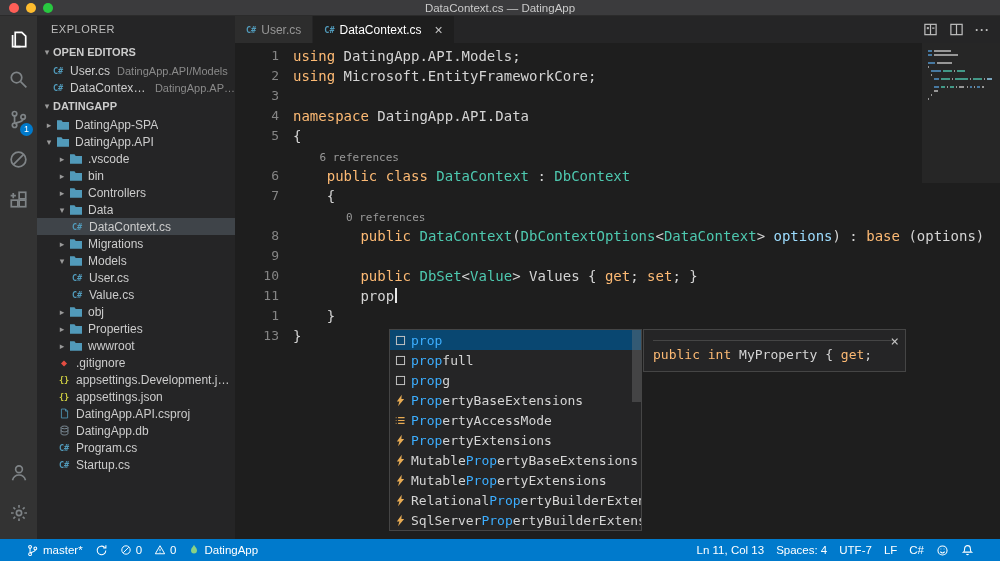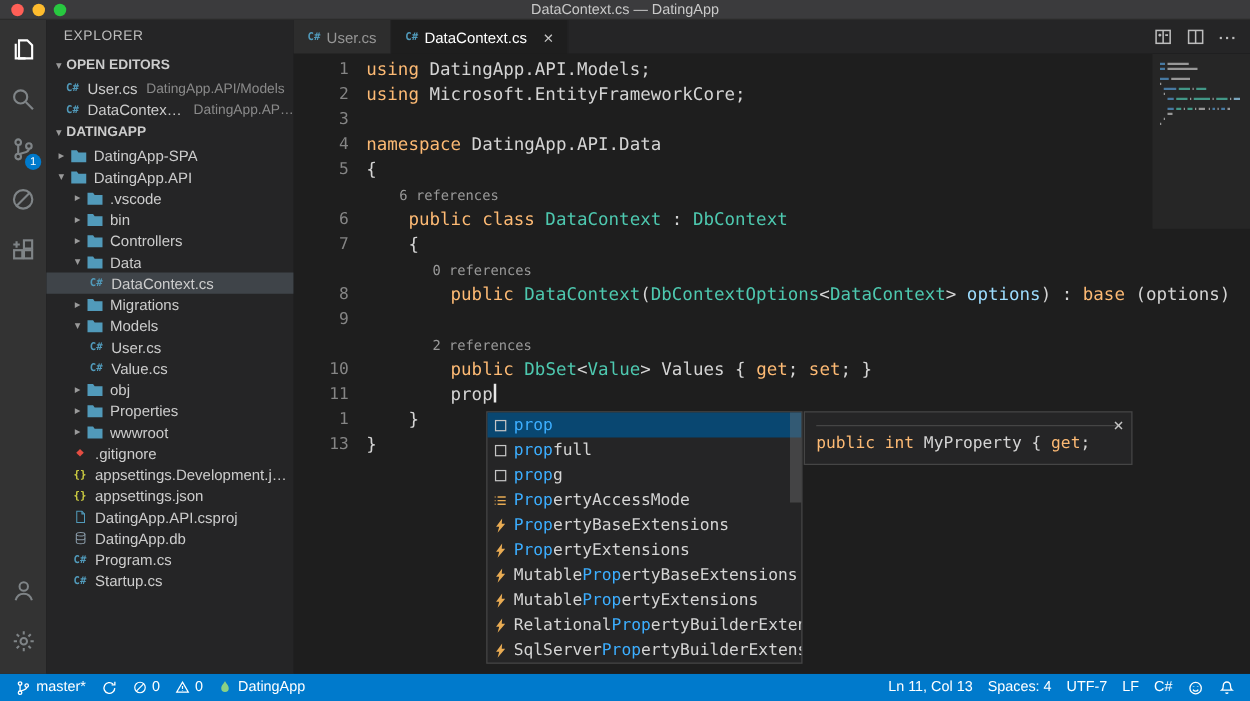--- a/index.html
+++ b/index.html
@@ -64,21 +64,21 @@
   .s-item.selected{background:#094771;}
   .s-icon{width:21px;flex:none;display:flex;justify-content:center;}
   .s-match{color:#3caeff;font-weight:normal;}
   
   .suggest-doc{position:absolute;left:408px;top:286px;width:263px;background:#252526;border:1px solid #454545;z-index:6;
                font-family:"DejaVu Sans Mono",monospace;font-size:13px;line-height:20px;color:#cccccc;box-sizing:border-box;padding:5px 9px 6px 9px;}
   .doc-close{position:absolute;top:1px;right:6px;font-size:14px;color:#c5c5c5;cursor:pointer;}
   .doc-text{padding-right:10px;}
   .doc-code{border-top:1px solid #454545;margin-top:5px;padding-top:4px;white-space:pre;overflow:hidden;}
   
-  .statusbar{height:22px;background:#007acc;display:flex;justify-content:space-between;align-items:center;color:#fff;font-size:11.5px;padding:0 6px;}
+  .statusbar{height:22px;background:#007acc;display:flex;justify-content:space-between;align-items:center;color:#fff;font-size:11.5px;padding:0 20px;}
   .sb-side{display:flex;align-items:center;height:22px;}
   .sb-item{display:flex;align-items:center;gap:4px;padding:0 6px;height:22px;cursor:pointer;}
   .sb-item .icon{display:flex;}
   .icon svg{display:block;}
 </style>
 </head>
 <body>
 
 <div class="app">
 
@@ -399,21 +399,20 @@
             <div class="cline"><span class="ln">2</span><span class="ctext"><span class="tok-kw">using </span><span class="tok-plain">Microsoft.EntityFrameworkCore;</span></span></div>
             <div class="cline"><span class="ln">3</span><span class="ctext"></span></div>
             <div class="cline"><span class="ln">4</span><span class="ctext"><span class="tok-kw">namespace </span><span class="tok-plain">DatingApp.API.Data</span></span></div>
             <div class="cline"><span class="ln">5</span><span class="ctext"><span class="tok-plain">{</span></span></div>
             <div class="cline lens"><span class="ln"></span><span class="ctext"><span class="codelens" style="margin-left: 4ch;">6 references</span></span></div>
             <div class="cline"><span class="ln">6</span><span class="ctext"><span class="tok-plain">    </span><span class="tok-kw">public class </span><span class="tok-type">DataContext</span><span class="tok-plain"> : </span><span class="tok-type">DbContext</span></span></div>
             <div class="cline"><span class="ln">7</span><span class="ctext"><span class="tok-plain">    {</span></span></div>
             <div class="cline lens"><span class="ln"></span><span class="ctext"><span class="codelens" style="margin-left: 8ch;">0 references</span></span></div>
             <div class="cline"><span class="ln">8</span><span class="ctext"><span class="tok-plain">        </span><span class="tok-kw">public </span><span class="tok-type">DataContext</span><span class="tok-plain">(</span><span class="tok-type">DbContextOptions</span><span class="tok-plain">&lt;</span><span class="tok-type">DataContext</span><span class="tok-plain">&gt; </span><span class="tok-param">options</span><span class="tok-plain">) : </span><span class="tok-kw">base </span><span class="tok-plain">(options)</span></span></div>
             <div class="cline"><span class="ln">9</span><span class="ctext"></span></div>
-            <div class="cline lens"><span class="ln"></span><span class="ctext"><span class="codelens" style="margin-left: 8ch;">2 references</span></span></div>
             <div class="cline"><span class="ln">10</span><span class="ctext"><span class="tok-plain">        </span><span class="tok-kw">public </span><span class="tok-type">DbSet</span><span class="tok-plain">&lt;</span><span class="tok-type">Value</span><span class="tok-plain">&gt; </span><span class="tok-plain">Values</span><span class="tok-plain"> { </span><span class="tok-kw">get</span><span class="tok-plain">; </span><span class="tok-kw">set</span><span class="tok-plain">; }</span></span></div>
             <div class="cline"><span class="ln">11</span><span class="ctext"><span class="tok-plain">        prop</span><span class="cursor"></span></span></div>
             <div class="cline"><span class="ln">1</span><span class="ctext"><span class="tok-plain">    }</span></span></div>
             <div class="cline"><span class="ln">13</span><span class="ctext"><span class="tok-plain">}</span></span></div>
           </div>
         <div class="minimap" id="minimap">
             <div class="mm-line"><span class="mm-seg" style="width: 4px; background: rgb(86, 156, 214);"></span><span class="mm-seg" style="width: 16.8px; background: rgb(200, 200, 200);"></span></div>
             <div class="mm-line"><span class="mm-seg" style="width: 4px; background: rgb(86, 156, 214);"></span><span class="mm-seg" style="width: 24px; background: rgb(200, 200, 200);"></span></div>
             <div class="mm-line"></div>
             <div class="mm-line"><span class="mm-seg" style="width: 7.2px; background: rgb(86, 156, 214);"></span><span class="mm-seg" style="width: 14.4px; background: rgb(200, 200, 200);"></span></div>
@@ -449,33 +448,33 @@
             <div class="s-item">
               <span class="icon s-icon">
                 <svg viewBox="0 0 16 16" width="13" height="13" fill="none" stroke="#c5c5c5" stroke-width="1.2">
                   <rect x="3" y="3" width="10" height="10"></rect>
                 </svg>
               </span>
               <span class="s-label"><b class="s-match">prop</b>g</span>
             </div>
             <div class="s-item">
               <span class="icon s-icon">
+                <svg viewBox="0 0 16 16" width="13" height="13" fill="#e8ab53">
+                  <path d="M9.5 1L3.5 9.2h3.1L5 15l7.5-8.8h-3.4z"></path>
+                </svg>
+              </span>
+              <span class="s-label"><b class="s-match">Prop</b>ertyBaseExtensions</span>
+            </div>
+            <div class="s-item">
+              <span class="icon s-icon">
                 <svg viewBox="0 0 16 16" width="13" height="13" fill="none" stroke="#e8ab53" stroke-width="1.4">
                   <path d="M5 4.5h8M5 8h8M5 11.5h8M2.2 4.5h.8M2.2 8h.8M2.2 11.5h.8"></path>
                 </svg>
               </span>
               <span class="s-label"><b class="s-match">Prop</b>ertyAccessMode</span>
-            </div>
-            <div class="s-item">
-              <span class="icon s-icon">
-                <svg viewBox="0 0 16 16" width="13" height="13" fill="#e8ab53">
-                  <path d="M9.5 1L3.5 9.2h3.1L5 15l7.5-8.8h-3.4z"></path>
-                </svg>
-              </span>
-              <span class="s-label"><b class="s-match">Prop</b>ertyBaseExtensions</span>
             </div>
             <div class="s-item">
               <span class="icon s-icon">
                 <svg viewBox="0 0 16 16" width="13" height="13" fill="#e8ab53">
                   <path d="M9.5 1L3.5 9.2h3.1L5 15l7.5-8.8h-3.4z"></path>
                 </svg>
               </span>
               <span class="s-label"><b class="s-match">Prop</b>ertyExtensions</span>
             </div>
             <div class="s-item">

